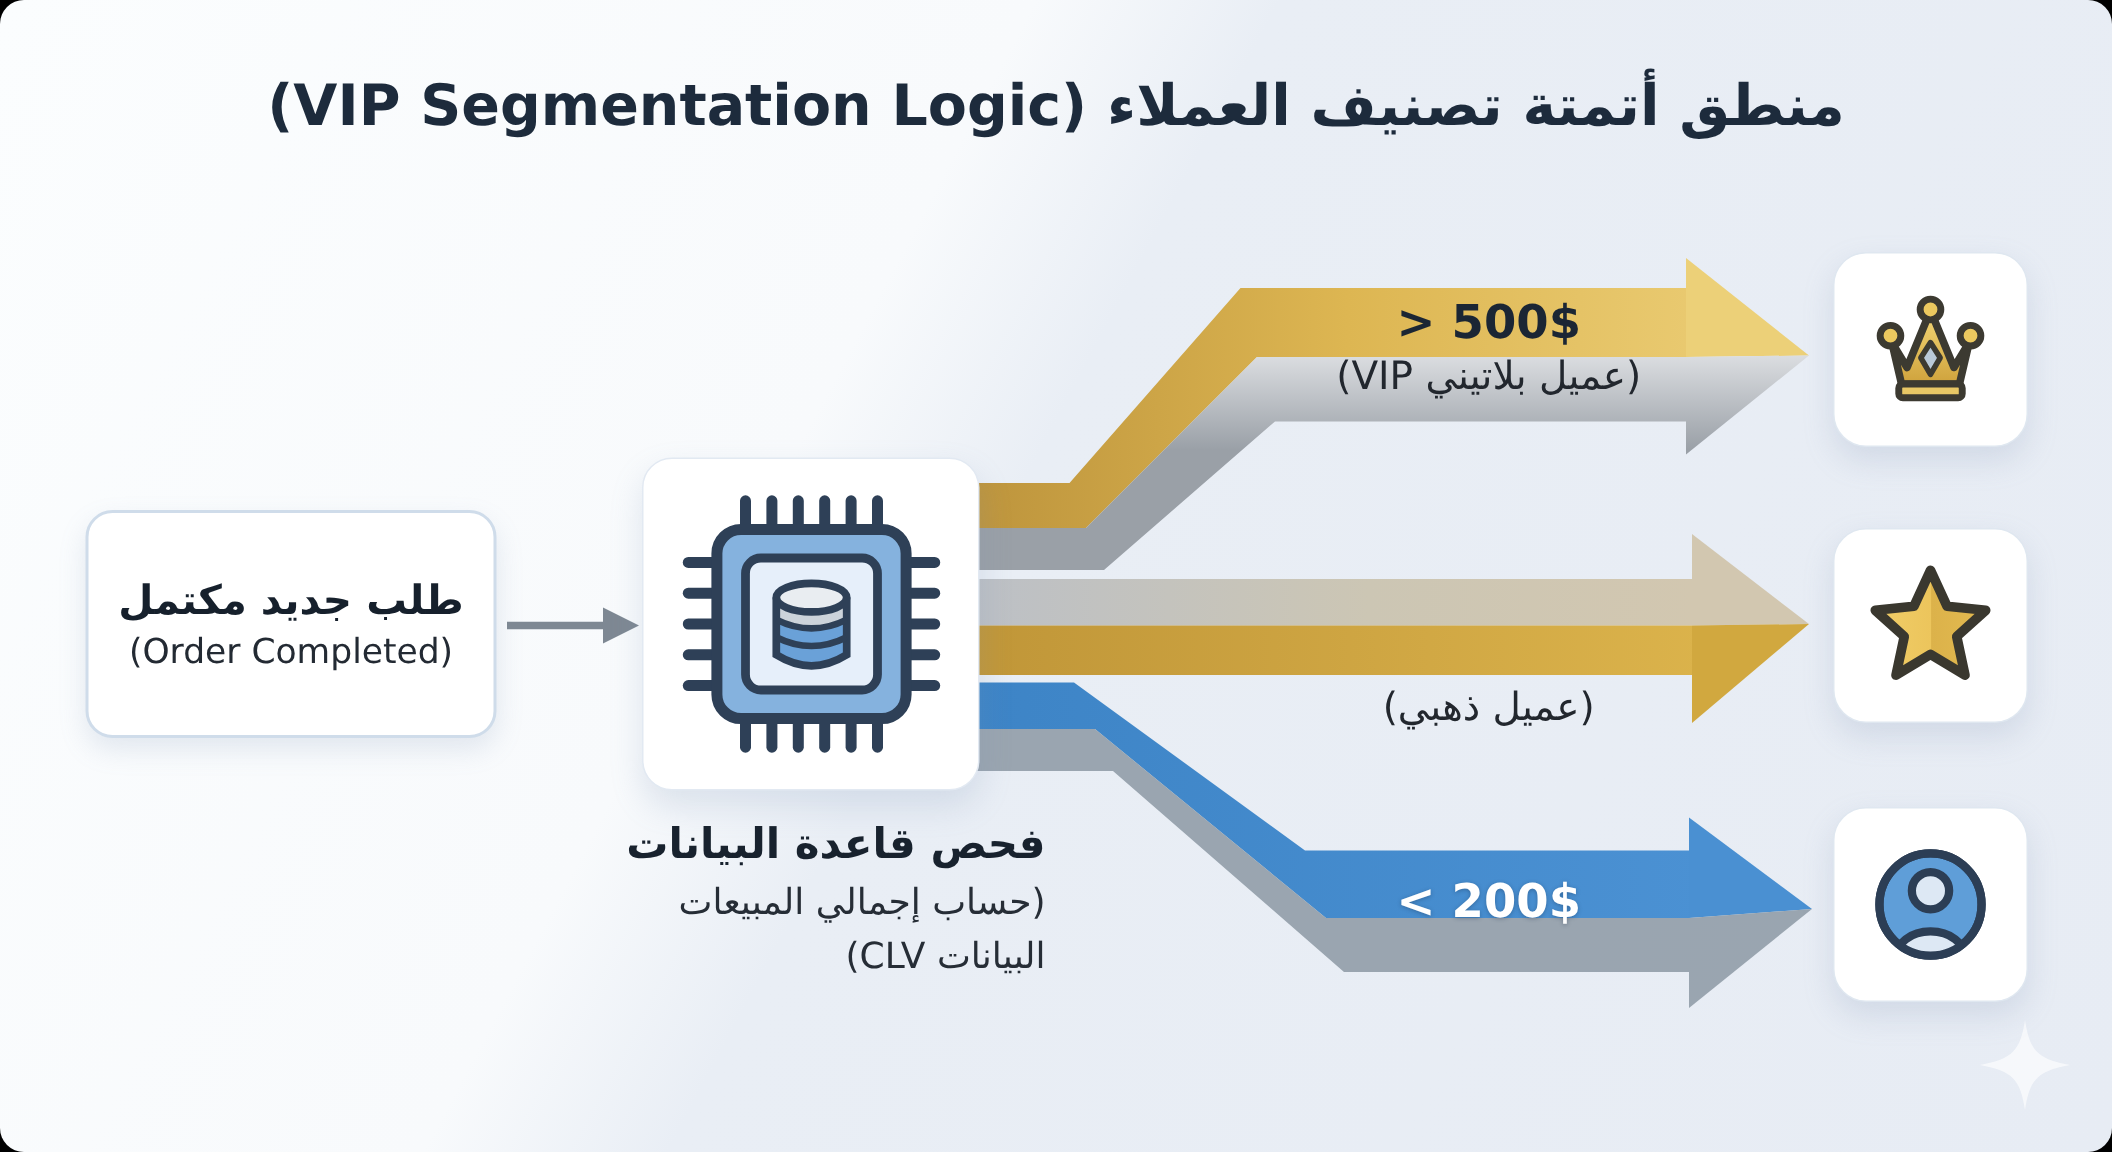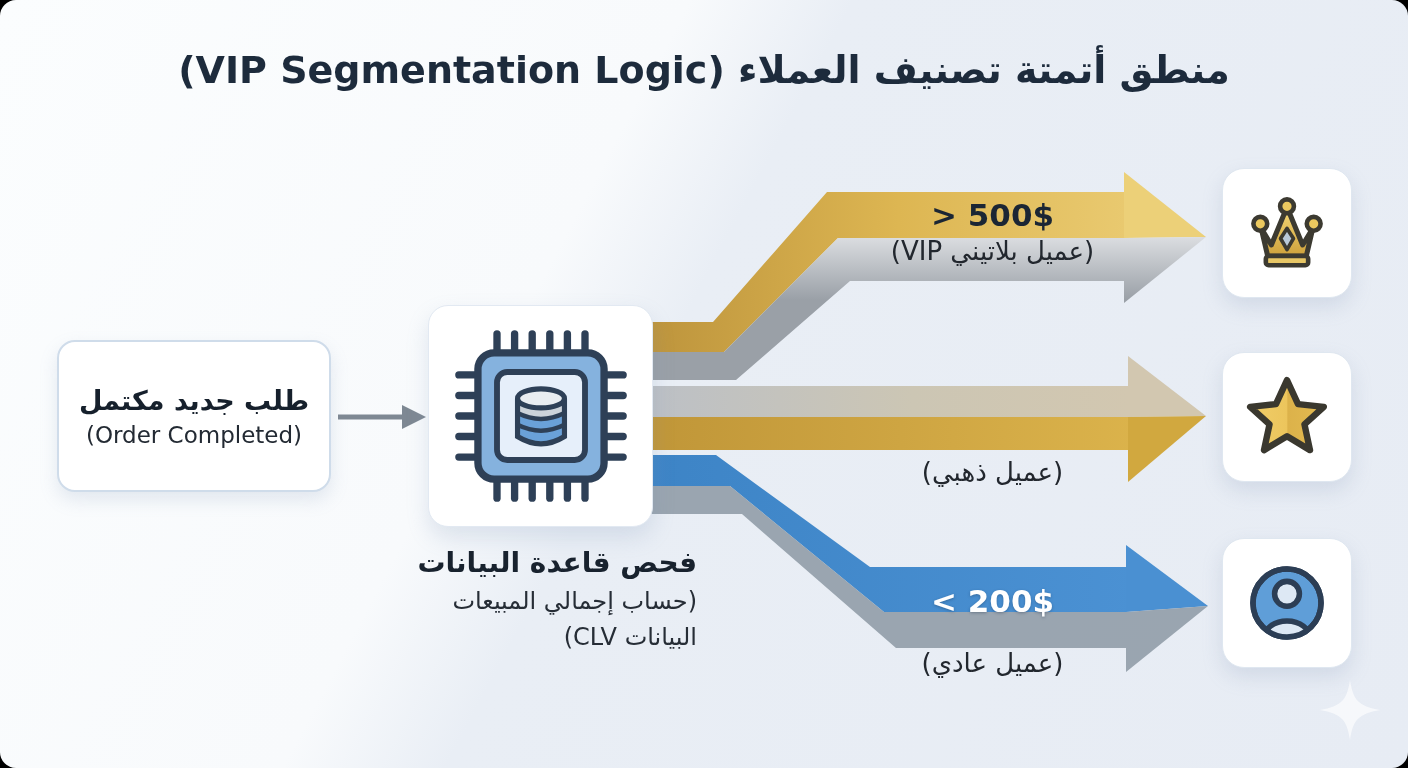--- a/index.html
+++ b/index.html
@@ -168,23 +168,20 @@
     <div class="sub">(عميل بلاتيني VIP)</div>
   </div>
 
   <div class="b-label" style="top:457px;">
     <div class="sub">(عميل ذهبي)</div>
   </div>
 
   <div class="b-label" style="top:583px;">
     <div class="val white">&lt; 200$</div>
   </div>
-  <div class="b-label" style="top:648px;">
-    <div class="sub">(عميل عادي)</div>
-  </div>
 
   <div class="result-card" style="top:168px;">
     <svg width="92" height="84" viewBox="0 0 100 90">
       <defs>
         <linearGradient id="crownG" x1="0" y1="0" x2="0" y2="1">
           <stop offset="0" stop-color="#f0d372"></stop>
             <stop offset="1" stop-color="#cfa23c"></stop>
         </linearGradient>
       </defs>
       <path d="M22,40 L33,58 L47,24 Q50,19 53,24 L67,58 L78,40 L71,70 L29,70 Z" fill="url(#crownG)" stroke="#3c3a31" stroke-width="5.5" stroke-linejoin="round"></path>

